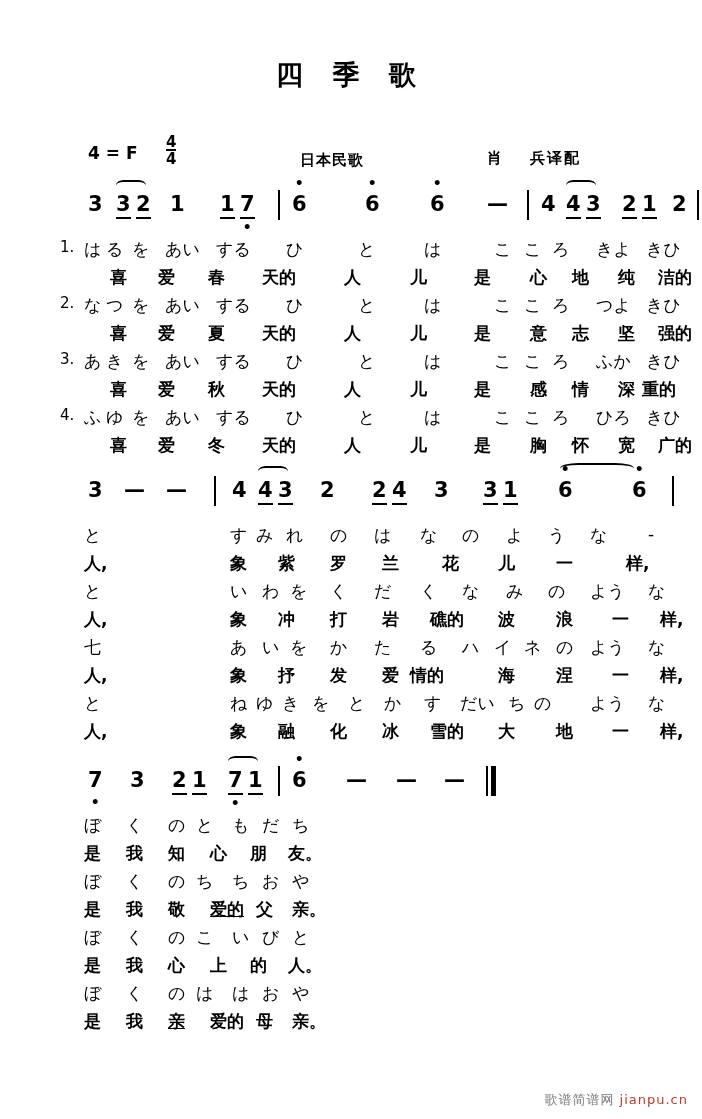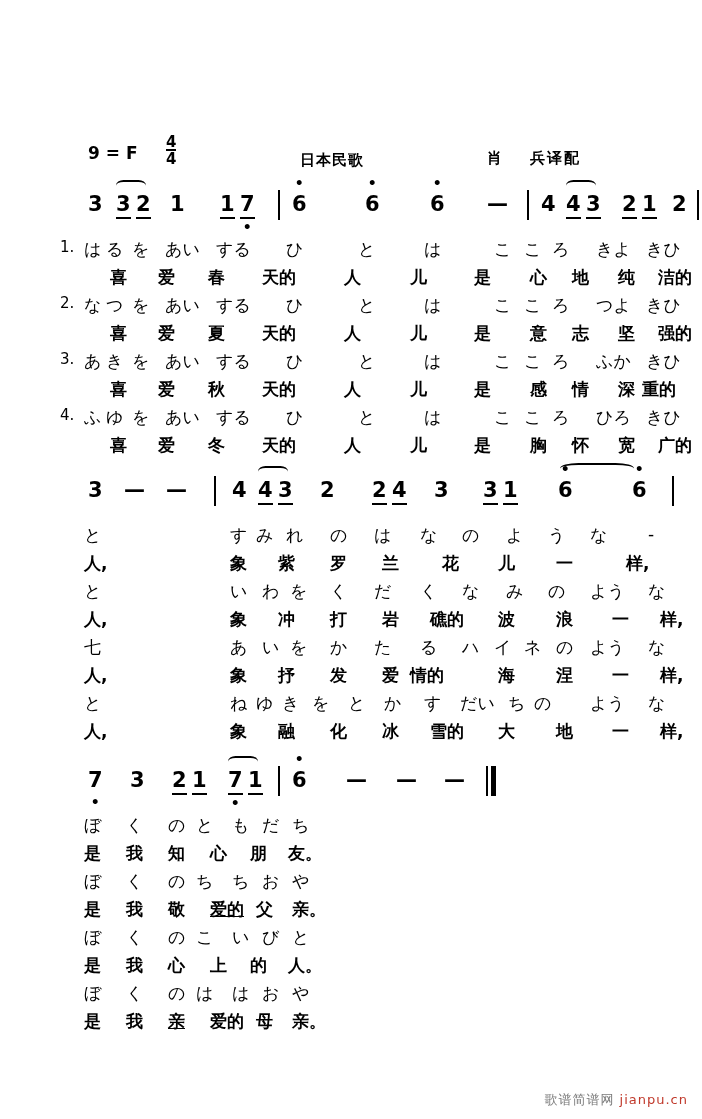--- a/index.html
+++ b/index.html
@@ -104,24 +104,25 @@
     font-size:13px;color:#7a7a7a;letter-spacing:1px;
   }
   .watermark .red{color:#c0392b;}
 </style>
 </head>
 <body>
 
 <div class="sheet">
 
   <div class="title-block">
+    <div class="title-cn">四 季 歌</div>
   </div>
 
   <div class="key-row">
-    <div class="key-sig">9 = F</div>
+    <div class="key-sig">4 = F</div>
     <div class="time-sig">
       <span class="num">4</span>
       <span class="den">4</span>
     </div>
     <div class="source">日本民歌</div>
     <div class="credit">
       <span>肖</span><span class="gap"></span><span>兵译配</span>
     </div>
   </div>
 

